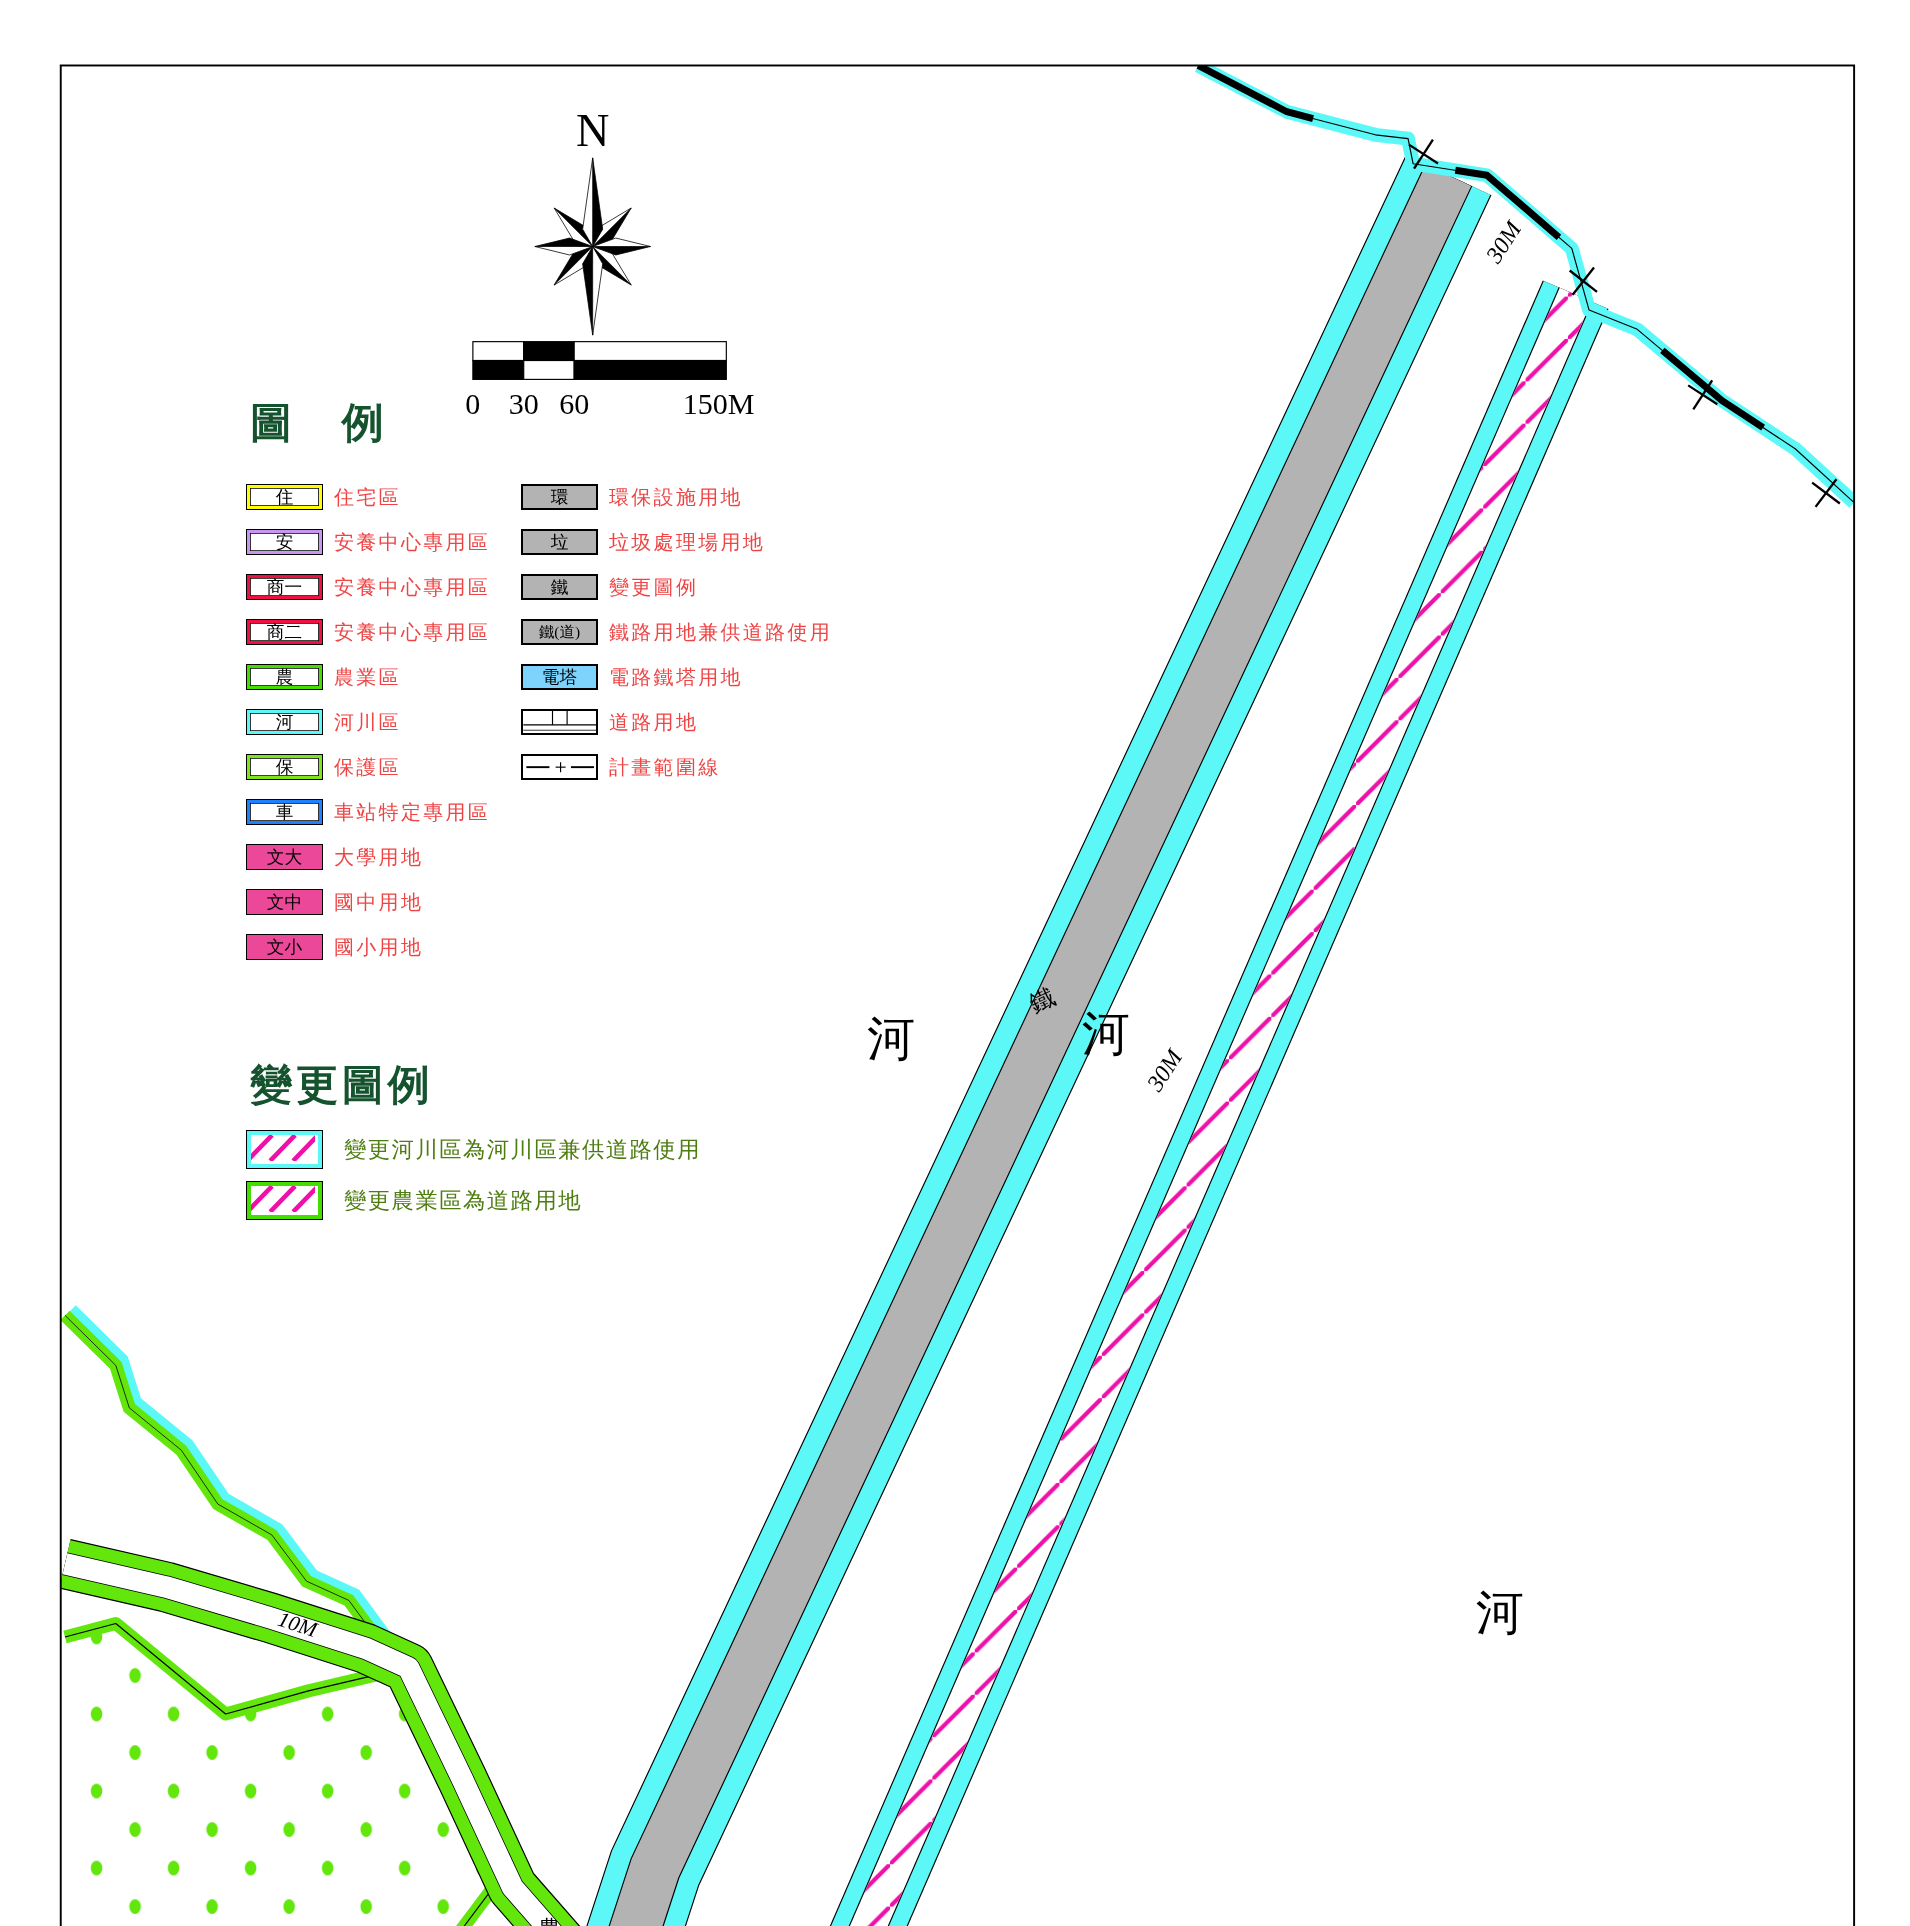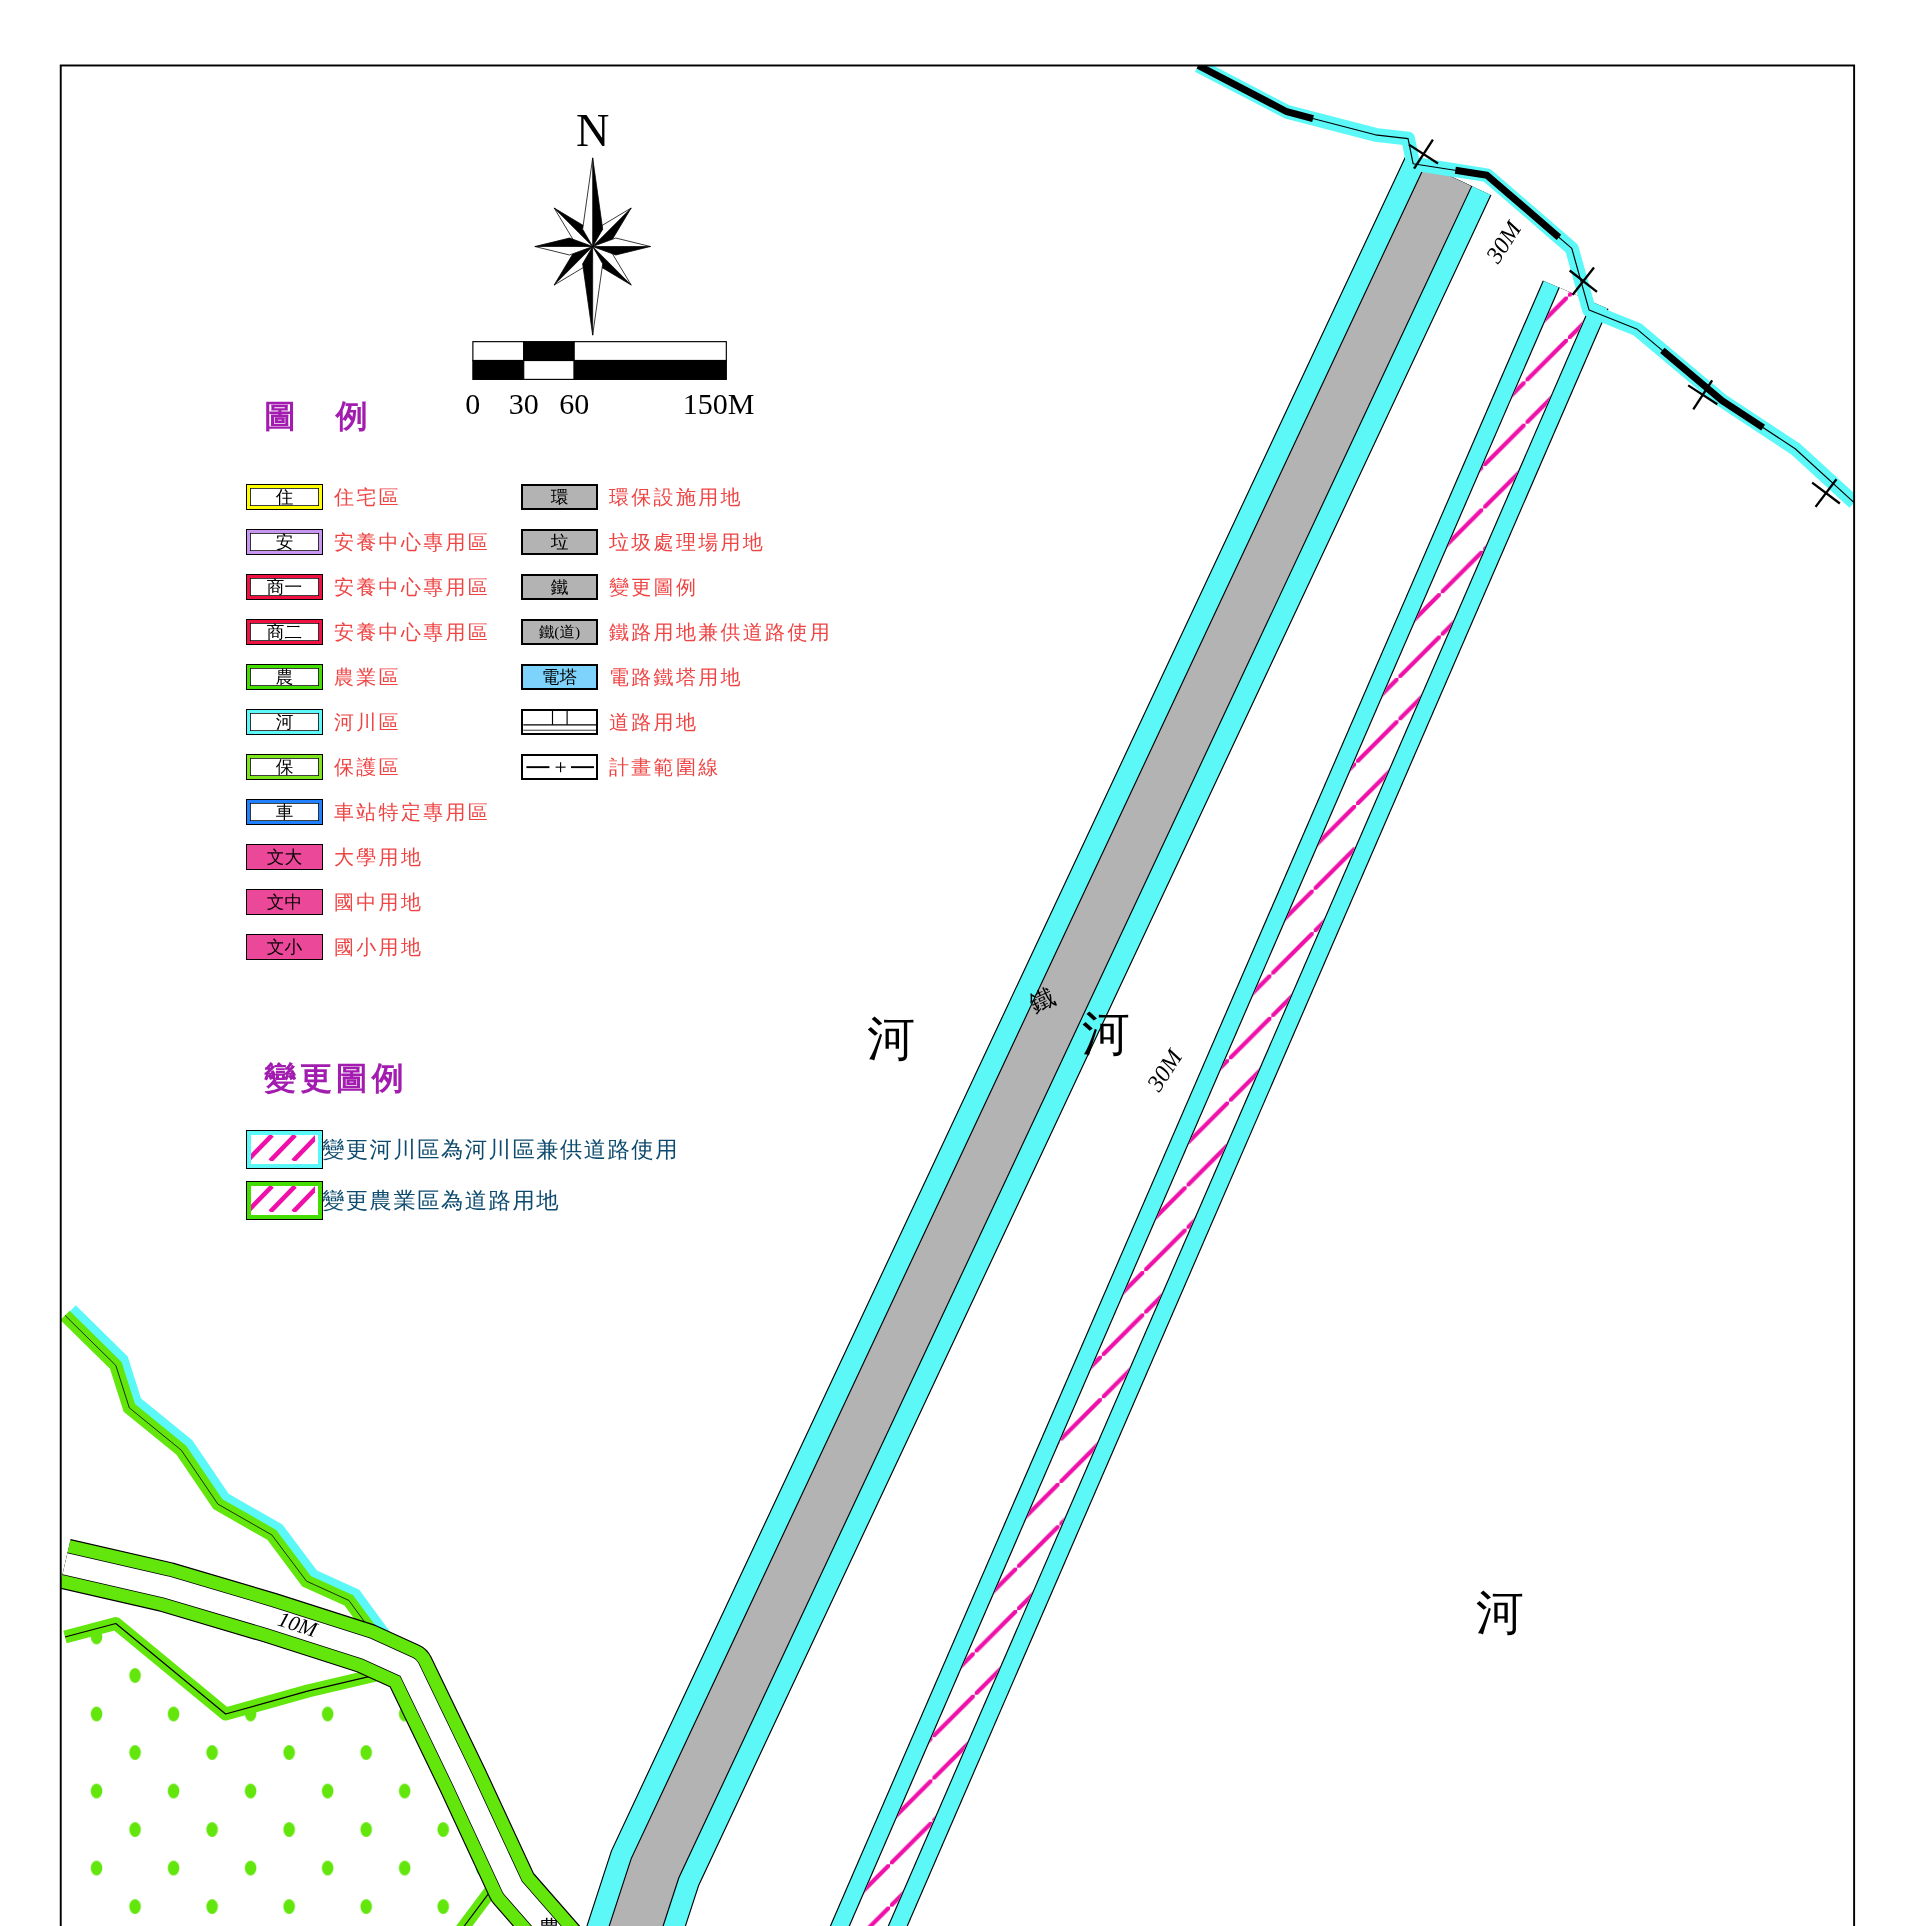--- a/index.html
+++ b/index.html
@@ -6,21 +6,21 @@
   .page{
     position:relative;
     width:1911px;height:2702px;
     background:#ffffff;
     font-family:"Liberation Serif","DejaVu Serif",serif;
     overflow:hidden;
   }
   svg{position:absolute;left:0;top:0;}
   .overlay{position:absolute;left:0;top:0;width:100%;height:100%;z-index:2;}
   .abs{position:absolute;}
-  .legend-title{font-size:32px;font-weight:bold;letter-spacing:3.9px;color:#a21caf;margin-left:14px;}
+  .legend-title{font-size:42px;font-weight:bold;letter-spacing:3.9px;color:#14532d;}
   .lrow{position:absolute;height:24px;}
   .sw{
     position:absolute;left:0;top:0;box-sizing:border-box;
     width:75px;height:24px;background:#fff;
     display:flex;align-items:center;justify-content:center;
     font-size:17.7px;color:#000;
     outline:0.8px solid #000;
   }
   .sw.b-yellow{border:3.9px solid #ffff00;box-shadow:inset 0 0 0 0.8px #000;}
   .sw.b-lav{border:3.9px solid #c896f0;box-shadow:inset 0 0 0 0.8px #000;}
@@ -35,21 +35,21 @@
   .sw.f-plain{background:#fff;border:0.8px solid #000;}
   .sw.small-key{font-size:15.4px;text-align:center;}
   .ltxt{
     position:absolute;left:87px;top:0;height:24px;white-space:nowrap;
     display:flex;align-items:center;font-size:20px;color:#ef4444;letter-spacing:2.3px;
   }
   .crow{position:absolute;height:37px;}
   .csw{position:absolute;left:0;top:0;box-sizing:border-box;width:75px;height:37px;background:#fff;outline:0.8px solid #000;}
   .csw.b-cyan{border:4.6px solid #5cf8f8;}
   .csw.b-green{border:4.6px solid #44dd00;}
-  .ctxt{position:absolute;left:75px;top:0;height:37px;white-space:nowrap;display:flex;align-items:center;font-size:22.3px;color:#0c4a6e;letter-spacing:1.5px;}
+  .ctxt{position:absolute;left:97px;top:0;height:37px;white-space:nowrap;display:flex;align-items:center;font-size:22.3px;color:#4d7c0f;letter-spacing:1.5px;}
 </style>
 </head>
 <body>
 
 <div class="page">
 
 <svg width="1911" height="2702" viewBox="0 0 4960 7015">
   <defs>
     <clipPath id="mapclip">
           <rect x="157" y="170" width="4656" height="6679"></rect>

